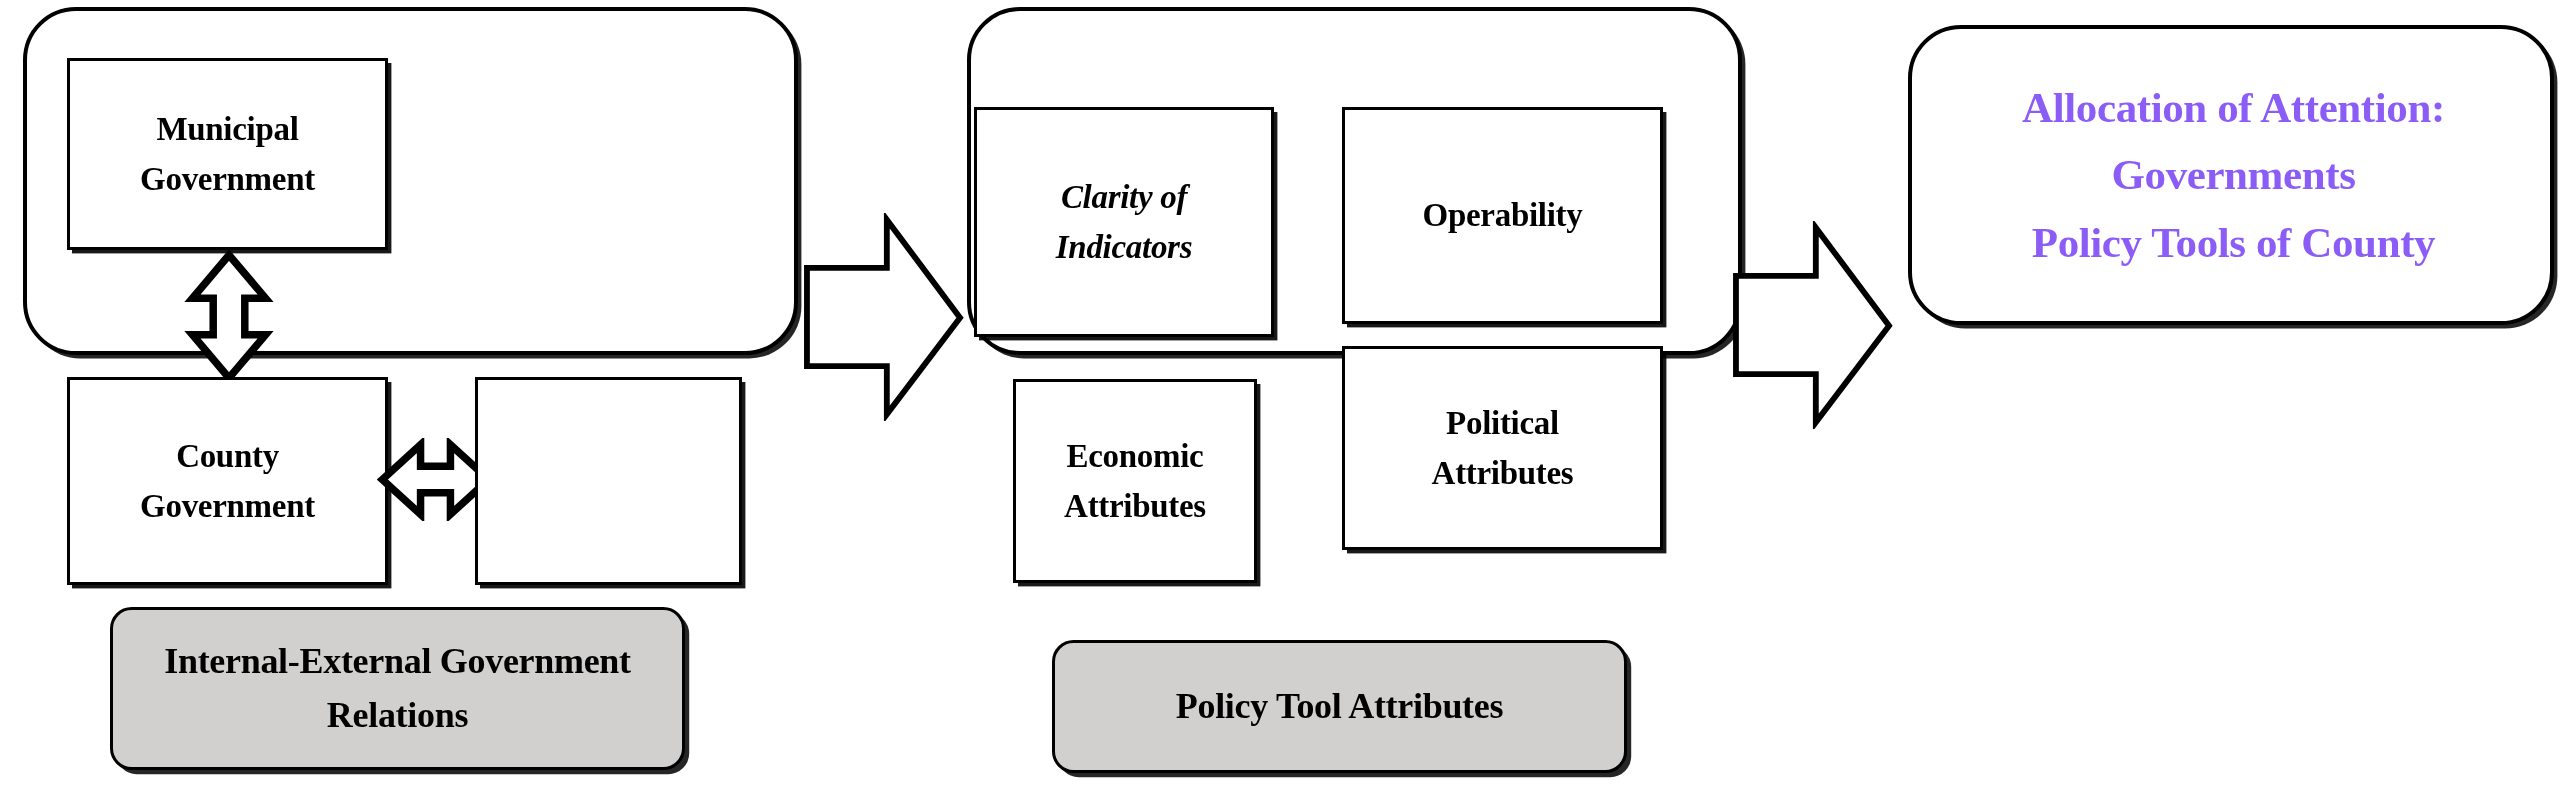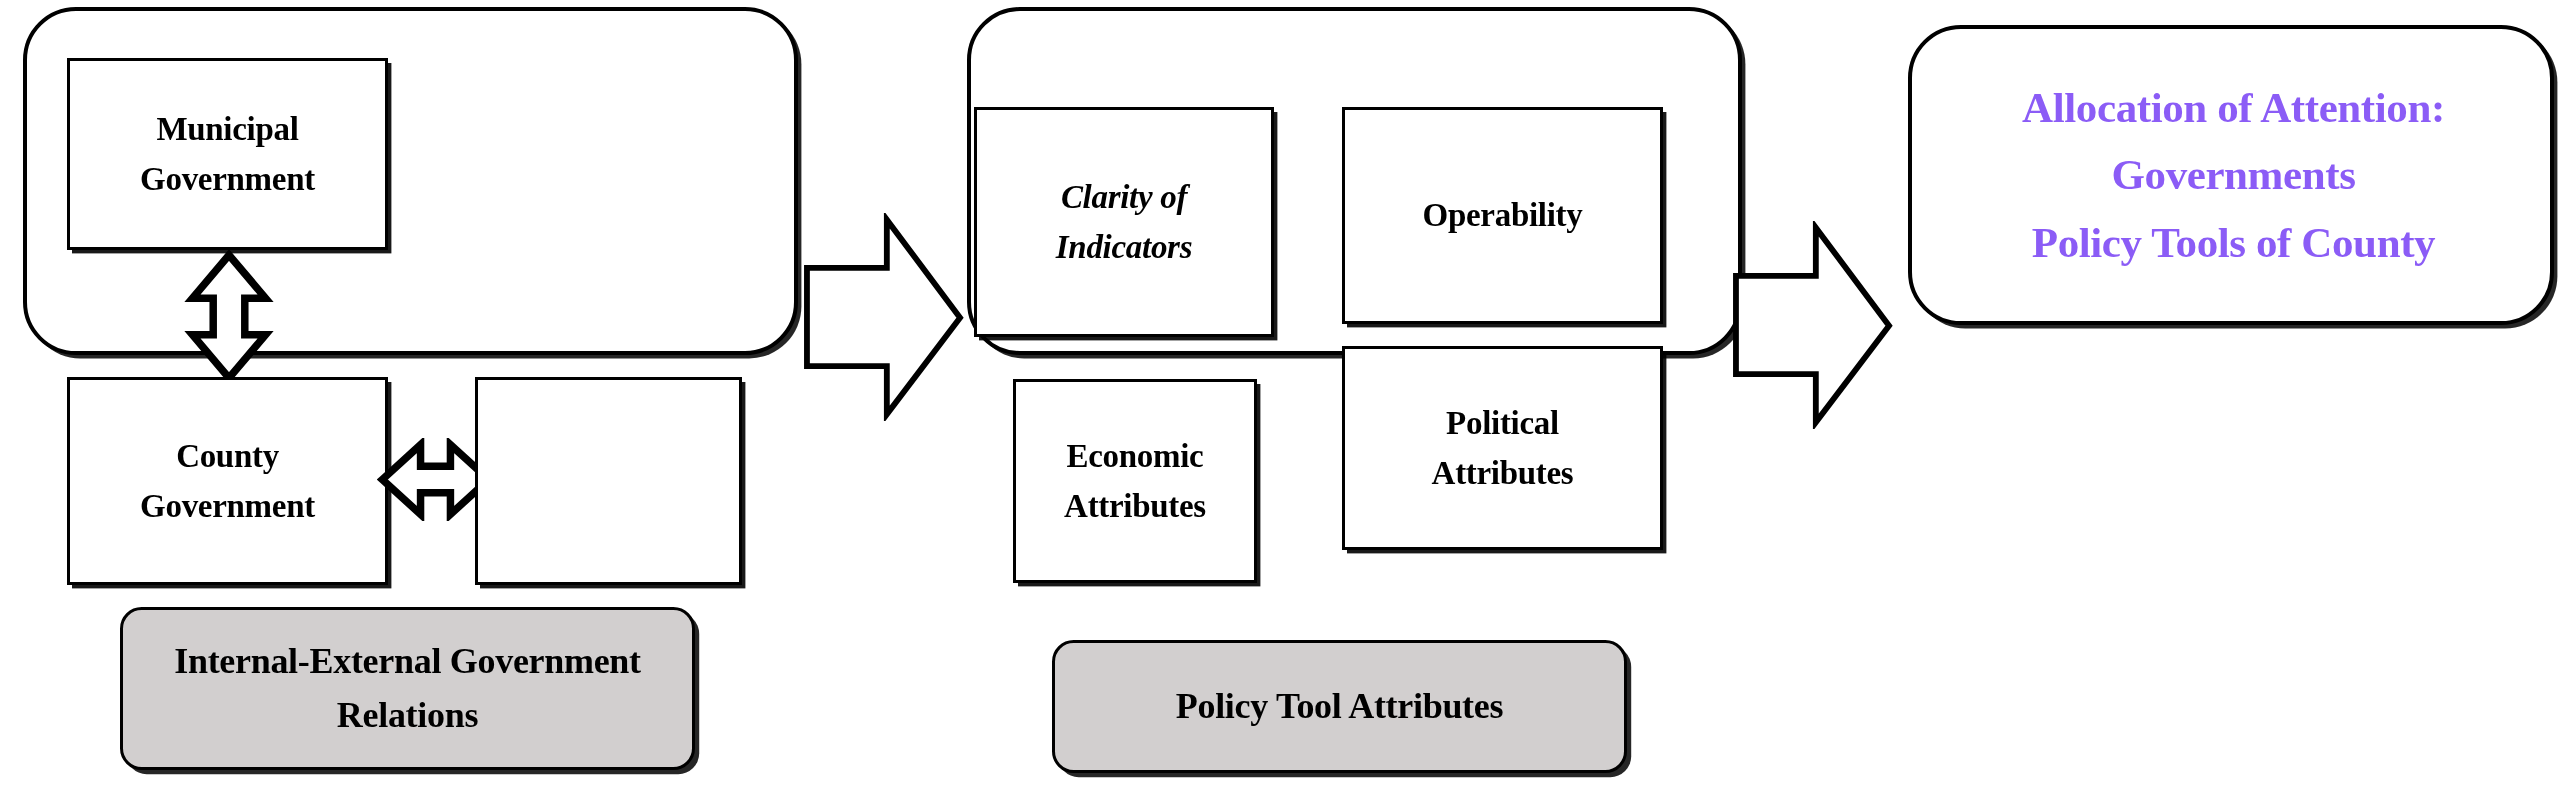--- a/index.html
+++ b/index.html
@@ -73,21 +73,21 @@
     display: flex;
     align-items: center;
     justify-content: center;
     text-align: center;
     font-weight: bold;
     font-size: 36px;
     line-height: 1.48;
     color: #000000;
     letter-spacing: -0.3px;
   }
-  #tab-relations  { left: 110px;  top: 607px; width: 575px; height: 163px; margin-left: 10px; }
+  #tab-relations  { left: 110px;  top: 607px; width: 575px; height: 163px; }
   #tab-attributes { left: 1052px; top: 640px; width: 575px; height: 133px; }
 
   
   #outcome-text {
     position: absolute;
     left: 1950px;
     top: 50px;
     width: 567px;
     height: 250px;
     display: flex;

